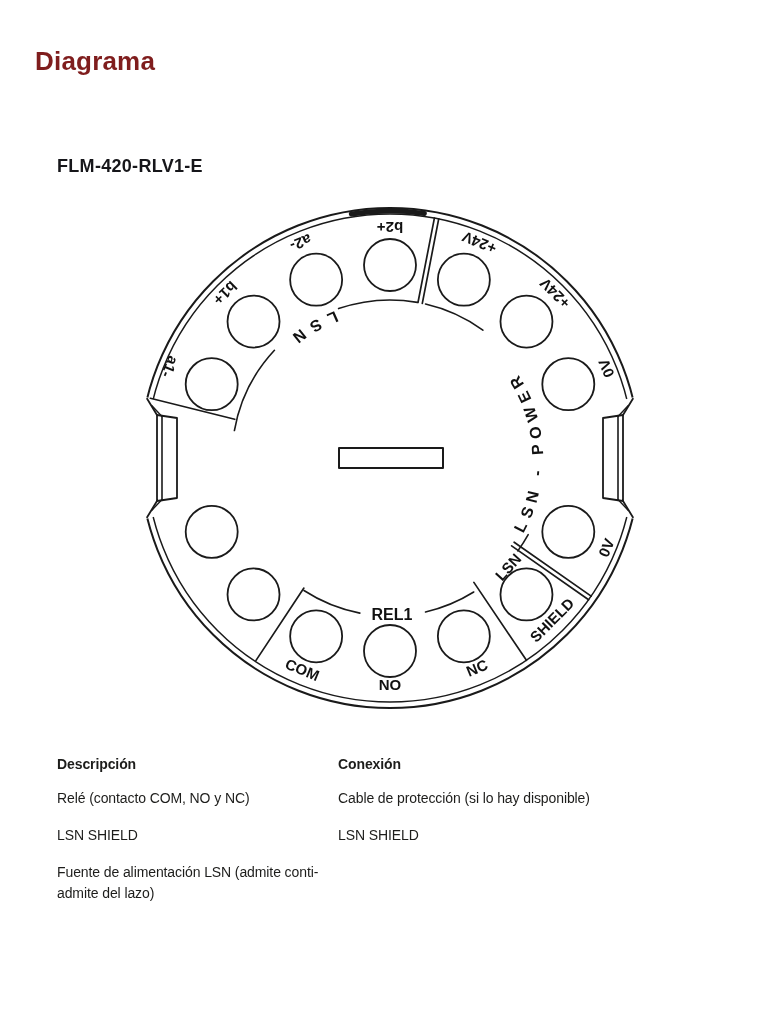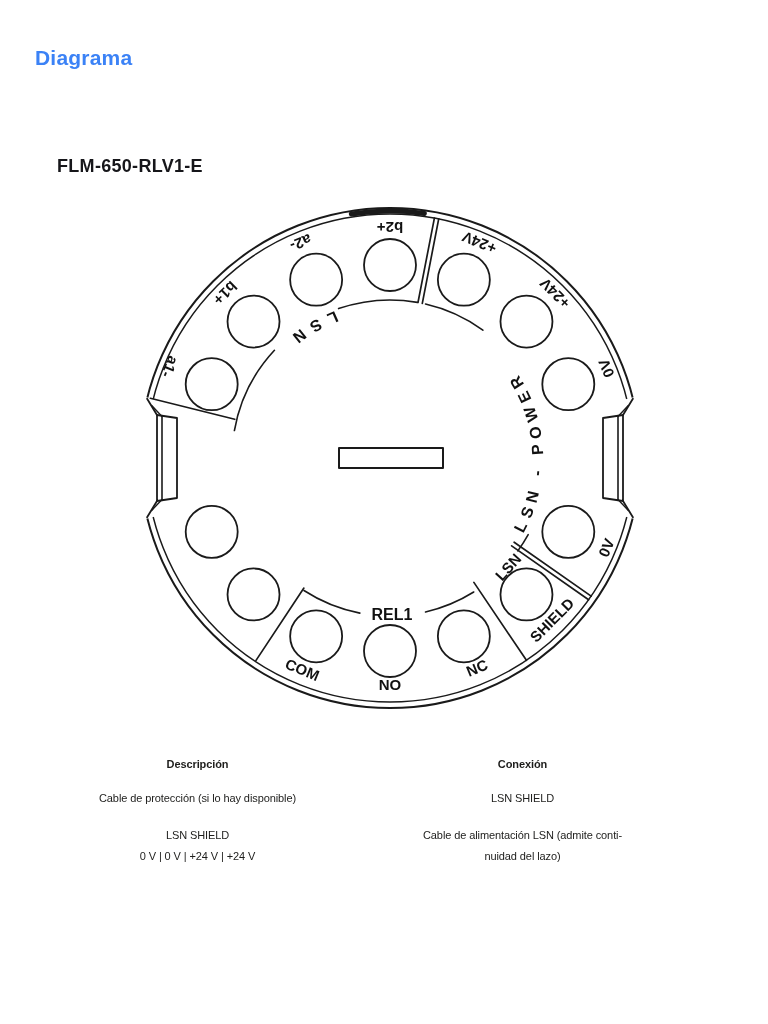--- a/index.html
+++ b/index.html
@@ -1,34 +1,34 @@
 <!DOCTYPE html>
 <html><head>
 <meta charset="utf-8">
 <style>
   html,body{margin:0;padding:0;background:#ffffff;}
   body{width:768px;height:1024px;position:relative;overflow:hidden;
        font-family:"Liberation Sans",sans-serif;color:#1d1d1b;}
-  .page-title{position:absolute;left:35px;top:46px;font-size:21px;font-weight:700;
-       color:#3b82f6;letter-spacing:.2px;}
+  .page-title{position:absolute;left:35px;top:46px;font-size:26px;font-weight:700;
+       color:#7f1d1d;letter-spacing:.2px;}
   .figure-model{position:absolute;left:57px;top:156px;font-size:18px;font-weight:700;
        color:#16161a;letter-spacing:.3px;}
   #diagram-wrap{position:absolute;left:125px;top:193px;width:530px;height:530px;}
   svg text{font-family:"Liberation Sans",sans-serif;}
   .tbl{position:absolute;left:57px;top:754px;width:650px;display:grid;
-       grid-template-columns:281px 1fr;font-size:11px;line-height:21px;
-       letter-spacing:-0.1px;color:#1d1d1b;text-align:center;}
+       grid-template-columns:281px 1fr;font-size:14px;line-height:21px;
+       letter-spacing:-0.1px;color:#1d1d1b;}
   .tbl .th{font-weight:700;margin-bottom:13px;}
   .tbl .cell{margin-bottom:16px;}
 </style>
 </head>
 <body>
 
 <div class="page-title">Diagrama</div>
-<div class="figure-model">FLM-650-RLV1-E</div>
+<div class="figure-model">FLM-420-RLV1-E</div>
 
 <div id="diagram-wrap">
   <svg id="base-svg" width="530" height="530" viewBox="0 0 530 530">
       <circle cx="265" cy="265" r="250" stroke="#1a1a1a" fill="none" stroke-width="2" stroke-linecap="round" stroke-linejoin="round"></circle>
       <circle cx="265" cy="265" r="244" stroke="#1a1a1a" fill="none" stroke-width="1.5" stroke-linecap="round" stroke-linejoin="round"></circle>
       <path d="M 226.36068713506296 21.040979873000964 A 247 247 0 0 1 299.37575593713615 20.403787020832112" stroke="#1a1a1a" fill="none" stroke-width="5" stroke-linecap="round" stroke-linejoin="round"></path>
       <path d="M 491.0789042223072 208.6321983252774 L 517.2768888317592 202.10030714408634 A 260 260 0 0 1 517.2768888317592 327.8996928559136 L 491.0789042223072 321.3678016747226 A 233 233 0 0 0 491.0789042223072 208.6321983252774 Z" fill="#fff" stroke="none"></path>
       <path d="M 498 222 L 478 225 L 478 305 L 498 308 Z" stroke="#1a1a1a" fill="none" stroke-width="1.8" stroke-linecap="round" stroke-linejoin="round"></path>
       <line x1="493" y1="223.5" x2="493" y2="306.5" stroke="#1a1a1a" fill="none" stroke-width="1.6" stroke-linecap="round" stroke-linejoin="round"></line>
       <line x1="507.88727999941153" y1="205.79046348359526" x2="498" y2="222" stroke="#1a1a1a" fill="none" stroke-width="1.8" stroke-linecap="round" stroke-linejoin="round"></line>
@@ -90,26 +90,28 @@
       <text font-size="16" font-weight="700" fill="#111" letter-spacing="6"><textPath href="#arc-lsn-power" xlink:href="#arc-lsn-power" startOffset="4">LSN - POWER</textPath></text>
       <text x="267" y="427" text-anchor="middle" font-size="16" font-weight="700" fill="#111">REL1</text>
       <text transform="translate(383 374) rotate(-48)" text-anchor="middle" dominant-baseline="central" font-size="15" font-weight="700" fill="#111">LSN</text>
     </svg>
 </div>
 
 <div class="tbl" id="wiring-table">
   <div class="th">Descripción</div>
   <div class="th">Conexión</div>
     <div class="cell">
+      <div>Relé (contacto COM, NO y NC)</div>
+    </div>
+    <div class="cell">
       <div>Cable de protección (si lo hay disponible)</div>
     </div>
     <div class="cell">
       <div>LSN SHIELD</div>
     </div>
     <div class="cell">
       <div>LSN SHIELD</div>
-      <div>0 V | 0 V | +24 V | +24 V</div>
     </div>
     <div class="cell">
-      <div>Cable de alimentación LSN (admite conti-</div>
-      <div>nuidad del lazo)</div>
+      <div>Fuente de alimentación LSN (admite conti-</div>
+      <div>admite del lazo)</div>
     </div>
   </div>
 
 </body></html>

